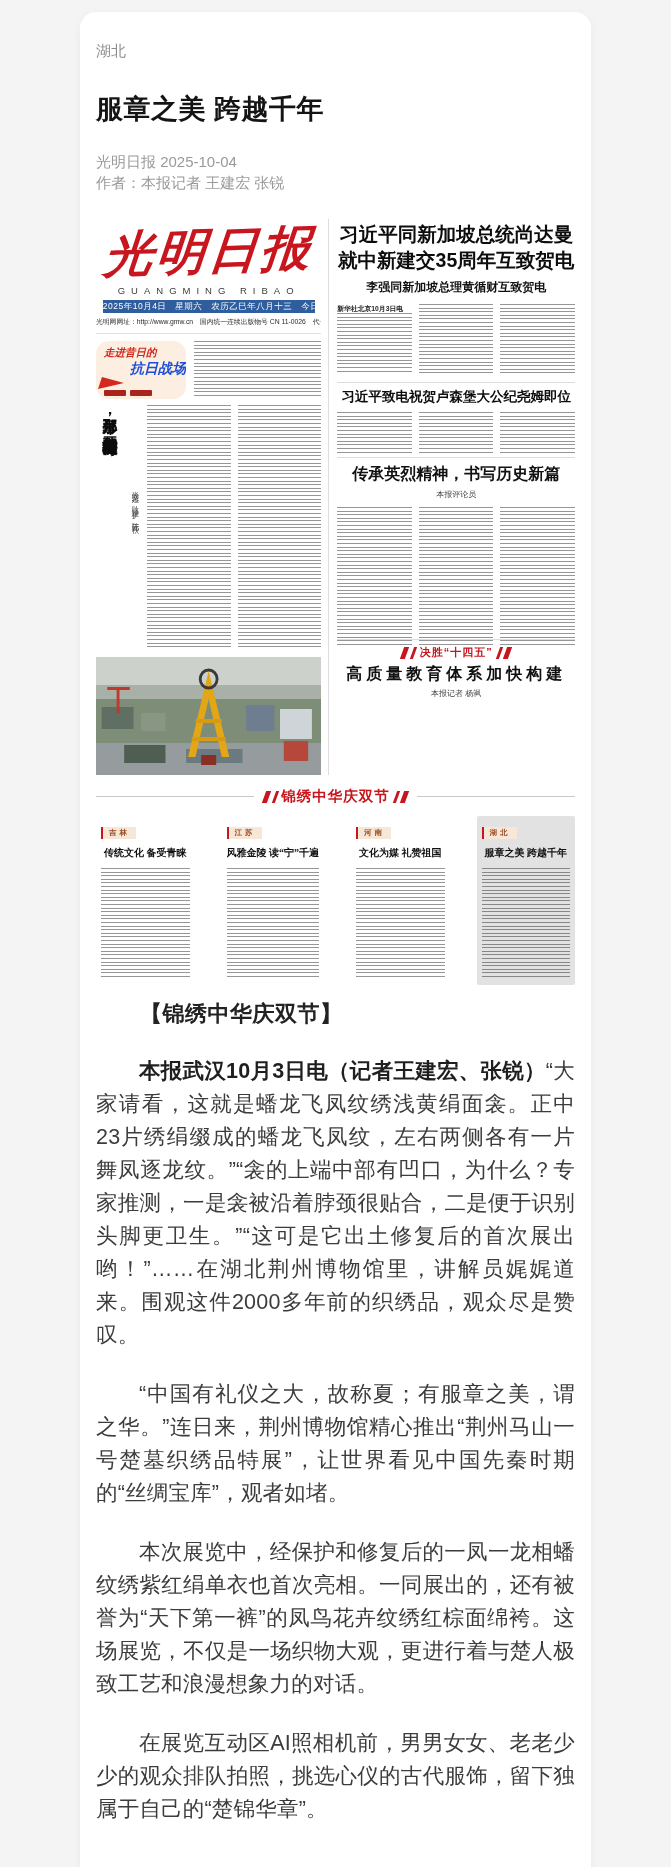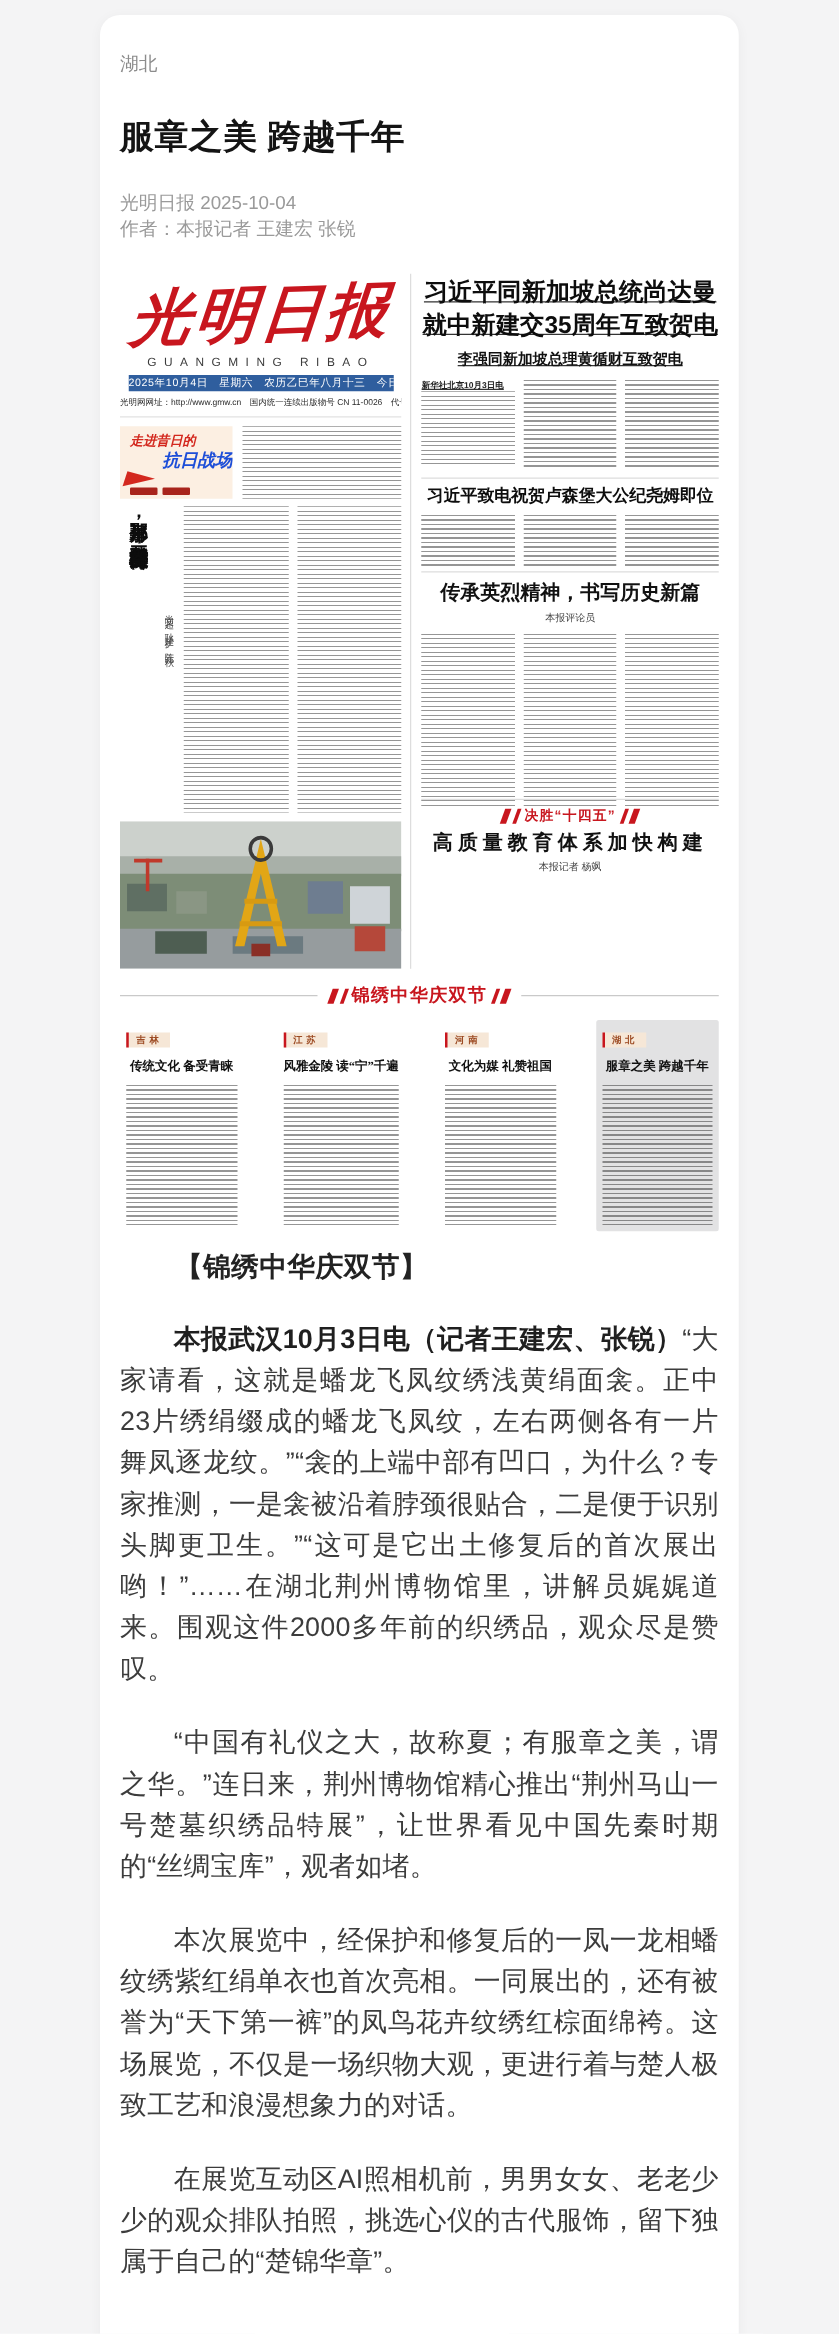--- a/index.html
+++ b/index.html
@@ -46,21 +46,21 @@
   .np-infoline { font-size: 6.8px; color: #2a2a2a; margin-top: 4px; white-space: nowrap; overflow: hidden; }
 
   
   .mt { background: repeating-linear-gradient(180deg, rgba(45,45,45,.5) 0 1px, transparent 1px 3.6px); }
   .cols { display: grid; gap: 7px; }
   .c3 { grid-template-columns: repeat(3,1fr); }
   .c2 { grid-template-columns: repeat(2,1fr); }
   .cols > .mt { height: 100%; }
 
   
-  .lead-story { height: 163px; padding-top: 2px; text-decoration: underline; }
+  .lead-story { height: 163px; padding-top: 2px; }
   .lead-h { font-size: 19.5px; font-weight: 800; color: #0d0d0d; text-align: center; line-height: 26px; white-space: nowrap; }
   .lead-sub { font-size: 12px; font-weight: 700; color: #111; text-align: center; margin-top: 6px; white-space: nowrap; }
   .np-dateline { font-size: 6.8px; font-weight: 700; color: #222; line-height: 9px; }
 
   .story2 { height: 75px; border-top: 1px solid #ddd; padding-top: 5px; }
   .story2 h4 { font-size: 13.5px; font-weight: 800; color: #0d0d0d; text-align: center; white-space: nowrap; margin-bottom: 6px; }
 
   .story3 { height: 182px; border-top: 1px solid #ddd; padding-top: 6px; }
   .story3 h4 {
     font-family: "Liberation Serif", "DejaVu Serif", serif;
@@ -77,21 +77,21 @@
     font-family: "Liberation Serif", "DejaVu Serif", serif;
     font-size: 16px; font-weight: 700; letter-spacing: 4px; color: #111;
     text-align: center; margin-top: 4px; white-space: nowrap;
   }
   .story4 .byline { font-size: 8px; color: #444; text-align: center; margin: 3px 0 5px 0; }
   .subhead { font-size: 8.5px; font-weight: 700; color: #222; text-align: center; line-height: 16px; white-space: nowrap; }
 
   
   .badge-row { height: 58px; margin: 7px 0 6px 0; display: flex; gap: 8px; }
   .promo {
-    width: 90px; background: #fcefe2; border-radius: 0; position: relative;
+    width: 90px; background: #fcefe2; border-radius: 13px; position: relative;
     padding: 5px 6px 0 8px; overflow: hidden; flex-shrink: 0;
   }
   .promo .l1 { color: #d3281e; font-weight: 800; font-style: italic; font-size: 10.5px; white-space: nowrap; }
   .promo .l2 { color: #1d4ed8; font-weight: 800; font-style: italic; font-size: 14px; white-space: nowrap; margin-left: 26px; }
   .promo .arrow {
     position: absolute; left: 4px; bottom: 10px; width: 0; height: 0;
     border-top: 6px solid transparent; border-bottom: 6px solid transparent;
     border-left: 24px solid #d3281e; transform: skewX(-18deg);
   }
   .promo .chip { position: absolute; bottom: 3px; width: 22px; height: 6px; background: #a8241c; border-radius: 1px; }

